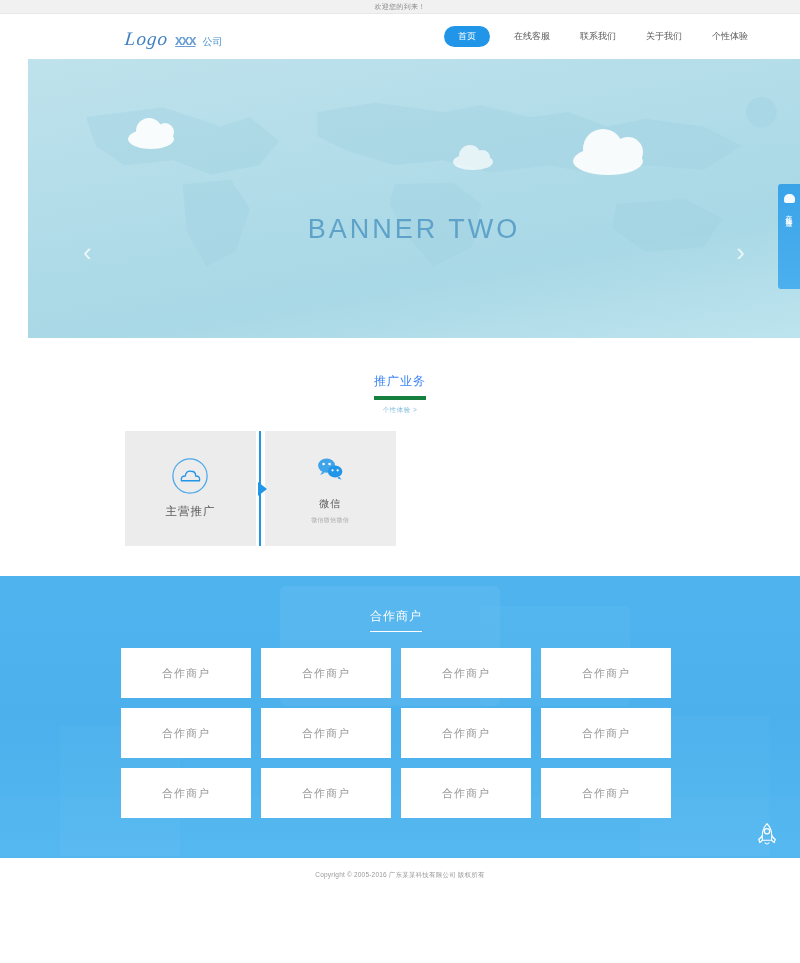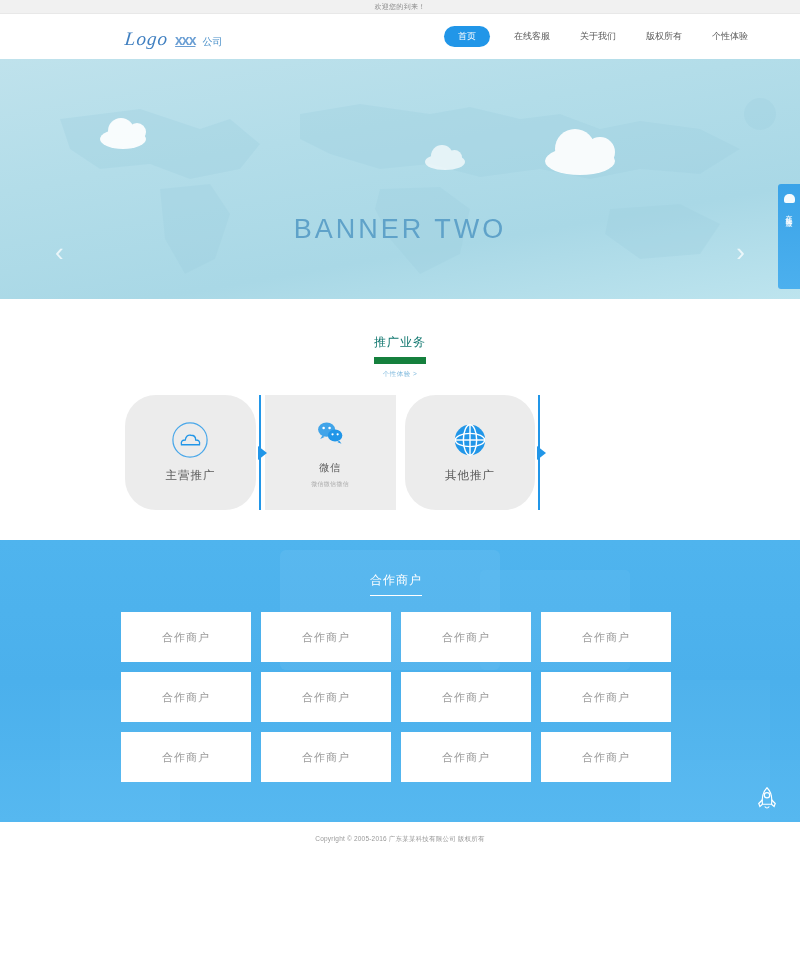--- a/index.html
+++ b/index.html
@@ -77,23 +77,24 @@
   .nav-item.active {
     background:#2196e8;
     color:#fff;
     border-radius:11px;
     padding:4px 14px;
   }
 
   
   .banner {
     position:relative;
-    height:240px;
+    height:279px;
     background:linear-gradient(170deg,#bfe2ec 0%,#b3dde9 35%,#a9d8e6 70%,#bde4ee 100%);
     overflow:hidden;
+    margin-left:28px;
   }
   .banner-map {
     position:absolute; inset:0;
     opacity:.35;
   }
   .cloud {
     position:absolute;
     background:#ffffff;
     border-radius:50%;
     opacity:.92;
@@ -168,25 +169,25 @@
   }
 
   
   .services {
     background:#fff;
     padding:33px 0 30px 0;
   }
   .sec-title-wrap { text-align:center; margin-bottom:16px; }
   .sec-title {
     font-size:12px;
-    color:#0f766e;
+    color:#3b82f6;
     letter-spacing:1px;
     display:inline-block;
     padding-bottom:6px;
-    border-bottom:7px solid #15803d;
+    border-bottom:4px solid #15803d;
   }
   .sec-sub {
     margin-top:6px;
     font-size:6.5px;
     color:#7fb9dd;
     letter-spacing:.5px;
   }
 
   .cards-grid {
     width:550px;
@@ -198,21 +199,21 @@
   .card {
     height:115px;
     background:#ededed;
     display:flex;
     flex-direction:column;
     align-items:center;
     justify-content:center;
     position:relative;
     cursor:pointer;
   }
-  .card.feature { background:#ececec;border-radius:31px; }
+  .card.feature { background:#ececec; }
   .card.feature::after {
     content:"";
     position:absolute;
     right:-5px; top:0; bottom:0;
     width:2px;
     background:#2196e8;
   }
   .card.feature .arrow-mark {
     position:absolute;
     right:-11px;
@@ -305,22 +306,22 @@
 
 <div class="header">
   <div class="logo-wrap">
     <span class="logo-script">Logo</span>
     <span class="logo-xxx">xxx</span>
     <span class="logo-company">公司</span>
   </div>
   <div class="nav" id="nav-container">
       <div class="nav-item active">首页</div>
       <div class="nav-item">在线客服</div>
+      <div class="nav-item">联系我们</div>
       <div class="nav-item">关于我们</div>
-      <div class="nav-item">版权所有</div>
       <div class="nav-item">个性体验</div>
     </div>
 </div>
 
 <div class="banner">
   <svg class="banner-map" viewBox="0 0 800 240" preserveAspectRatio="none">
     <path d="M60,60 L140,50 L200,70 L230,60 L260,85 L240,110 L190,120 L150,105 L100,110 L70,90 Z" fill="#9fd0e0"></path>
     <path d="M160,130 L210,125 L230,155 L215,200 L185,215 L165,180 Z" fill="#9fd0e0"></path>
     <path d="M300,55 L360,45 L430,55 L470,48 L520,60 L560,55 L600,70 L640,62 L700,70 L740,90 L700,115 L640,110 L590,120 L540,110 L480,118 L430,105 L380,110 L330,95 L300,80 Z" fill="#9fd0e0"></path>
     <path d="M380,130 L440,128 L470,150 L460,195 L420,215 L390,180 L375,150 Z" fill="#9fd0e0"></path>
@@ -368,35 +369,20 @@
             <circle cx="19.5" cy="14" r="1.5" fill="#fff"></circle>
             <ellipse cx="26" cy="23" rx="8.5" ry="7" fill="#2196e8"></ellipse>
             <path d="M31 29 l2.5 3.5 -5-2 Z" fill="#2196e8"></path>
             <circle cx="23" cy="21.5" r="1.3" fill="#fff"></circle>
             <circle cx="29" cy="21.5" r="1.3" fill="#fff"></circle>
           </svg>
         </div>
         <div class="card-title">微信</div>
         <div class="card-sub">微信微信微信</div>
       </div>
-      <div class="card feature">
-        <div class="card-icon">
-          <svg width="38" height="38" viewBox="0 0 40 40">
-            <circle cx="20" cy="20" r="16" fill="#2196e8"></circle>
-            <g stroke="#fff" stroke-width="1.5" fill="none">
-              <ellipse cx="20" cy="20" rx="7" ry="16"></ellipse>
-              <ellipse cx="20" cy="20" rx="15.5" ry="7"></ellipse>
-              <line x1="4" y1="20" x2="36" y2="20"></line>
-              <line x1="20" y1="4" x2="20" y2="36"></line>
-            </g>
-          </svg>
-        </div>
-        <div class="card-title">其他推广</div>
-        <div class="arrow-mark"></div>
-      </div>
     </div>
 </div>
 
 <div class="partners">
   <svg class="partners-bg" viewBox="0 0 800 280" preserveAspectRatio="none">
     <rect x="280" y="10" width="220" height="120" rx="6" fill="#ffffff" opacity=".45"></rect>
     <rect x="480" y="30" width="150" height="100" rx="5" fill="#ffffff" opacity=".3"></rect>
     <rect x="60" y="150" width="120" height="130" fill="#ffffff" opacity=".2"></rect>
     <rect x="640" y="140" width="130" height="140" fill="#ffffff" opacity=".22"></rect>
     <rect x="0" y="220" width="800" height="60" fill="#ffffff" opacity=".1"></rect>

